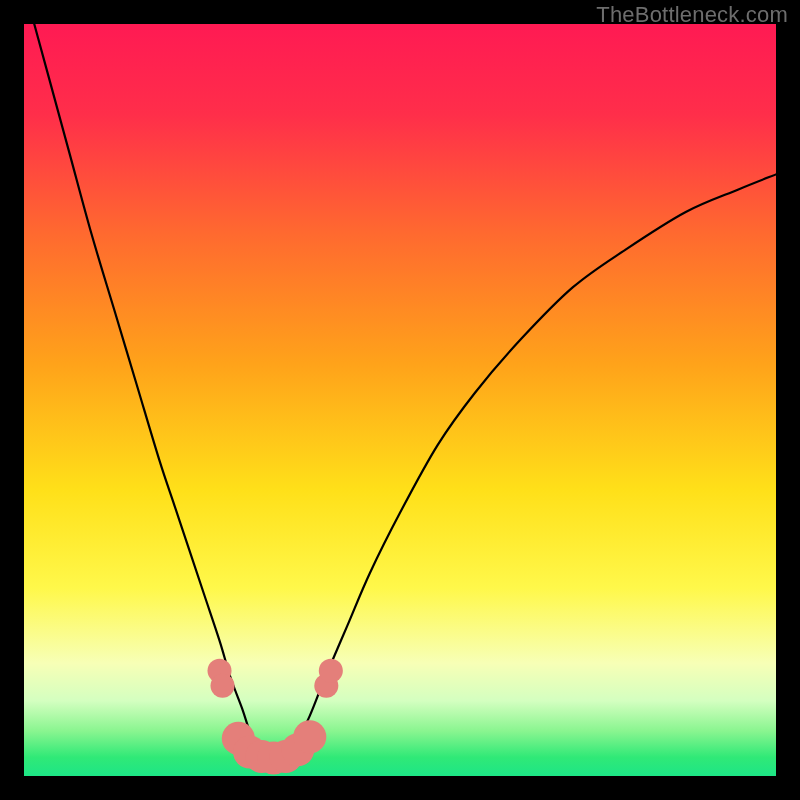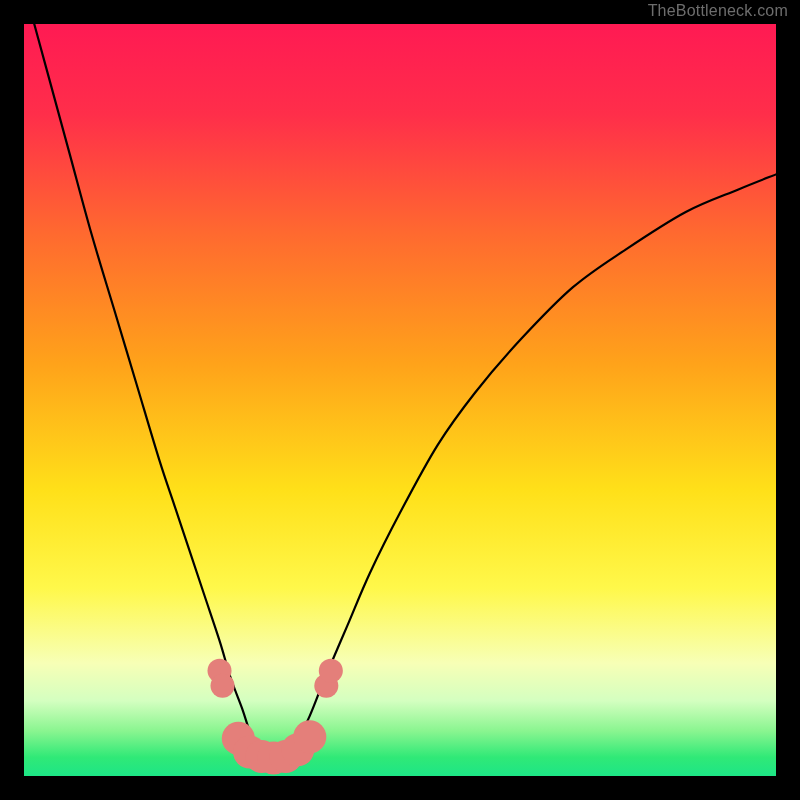--- a/index.html
+++ b/index.html
@@ -25,21 +25,21 @@
     left: 24px;
     width: 752px;
     height: 752px;
     overflow: hidden;
   }
   .watermark {
     position: absolute;
     top: 2px;
     right: 12px;
     color: #6d6d6d;
-    font-size: 16px;
+    font-size: 22px;
     font-weight: 400;
     letter-spacing: 0.2px;
     user-select: none;
   }
 </style>
 </head>
 <body>
 
 <div class="frame">
   <div class="watermark">TheBottleneck.com</div>

